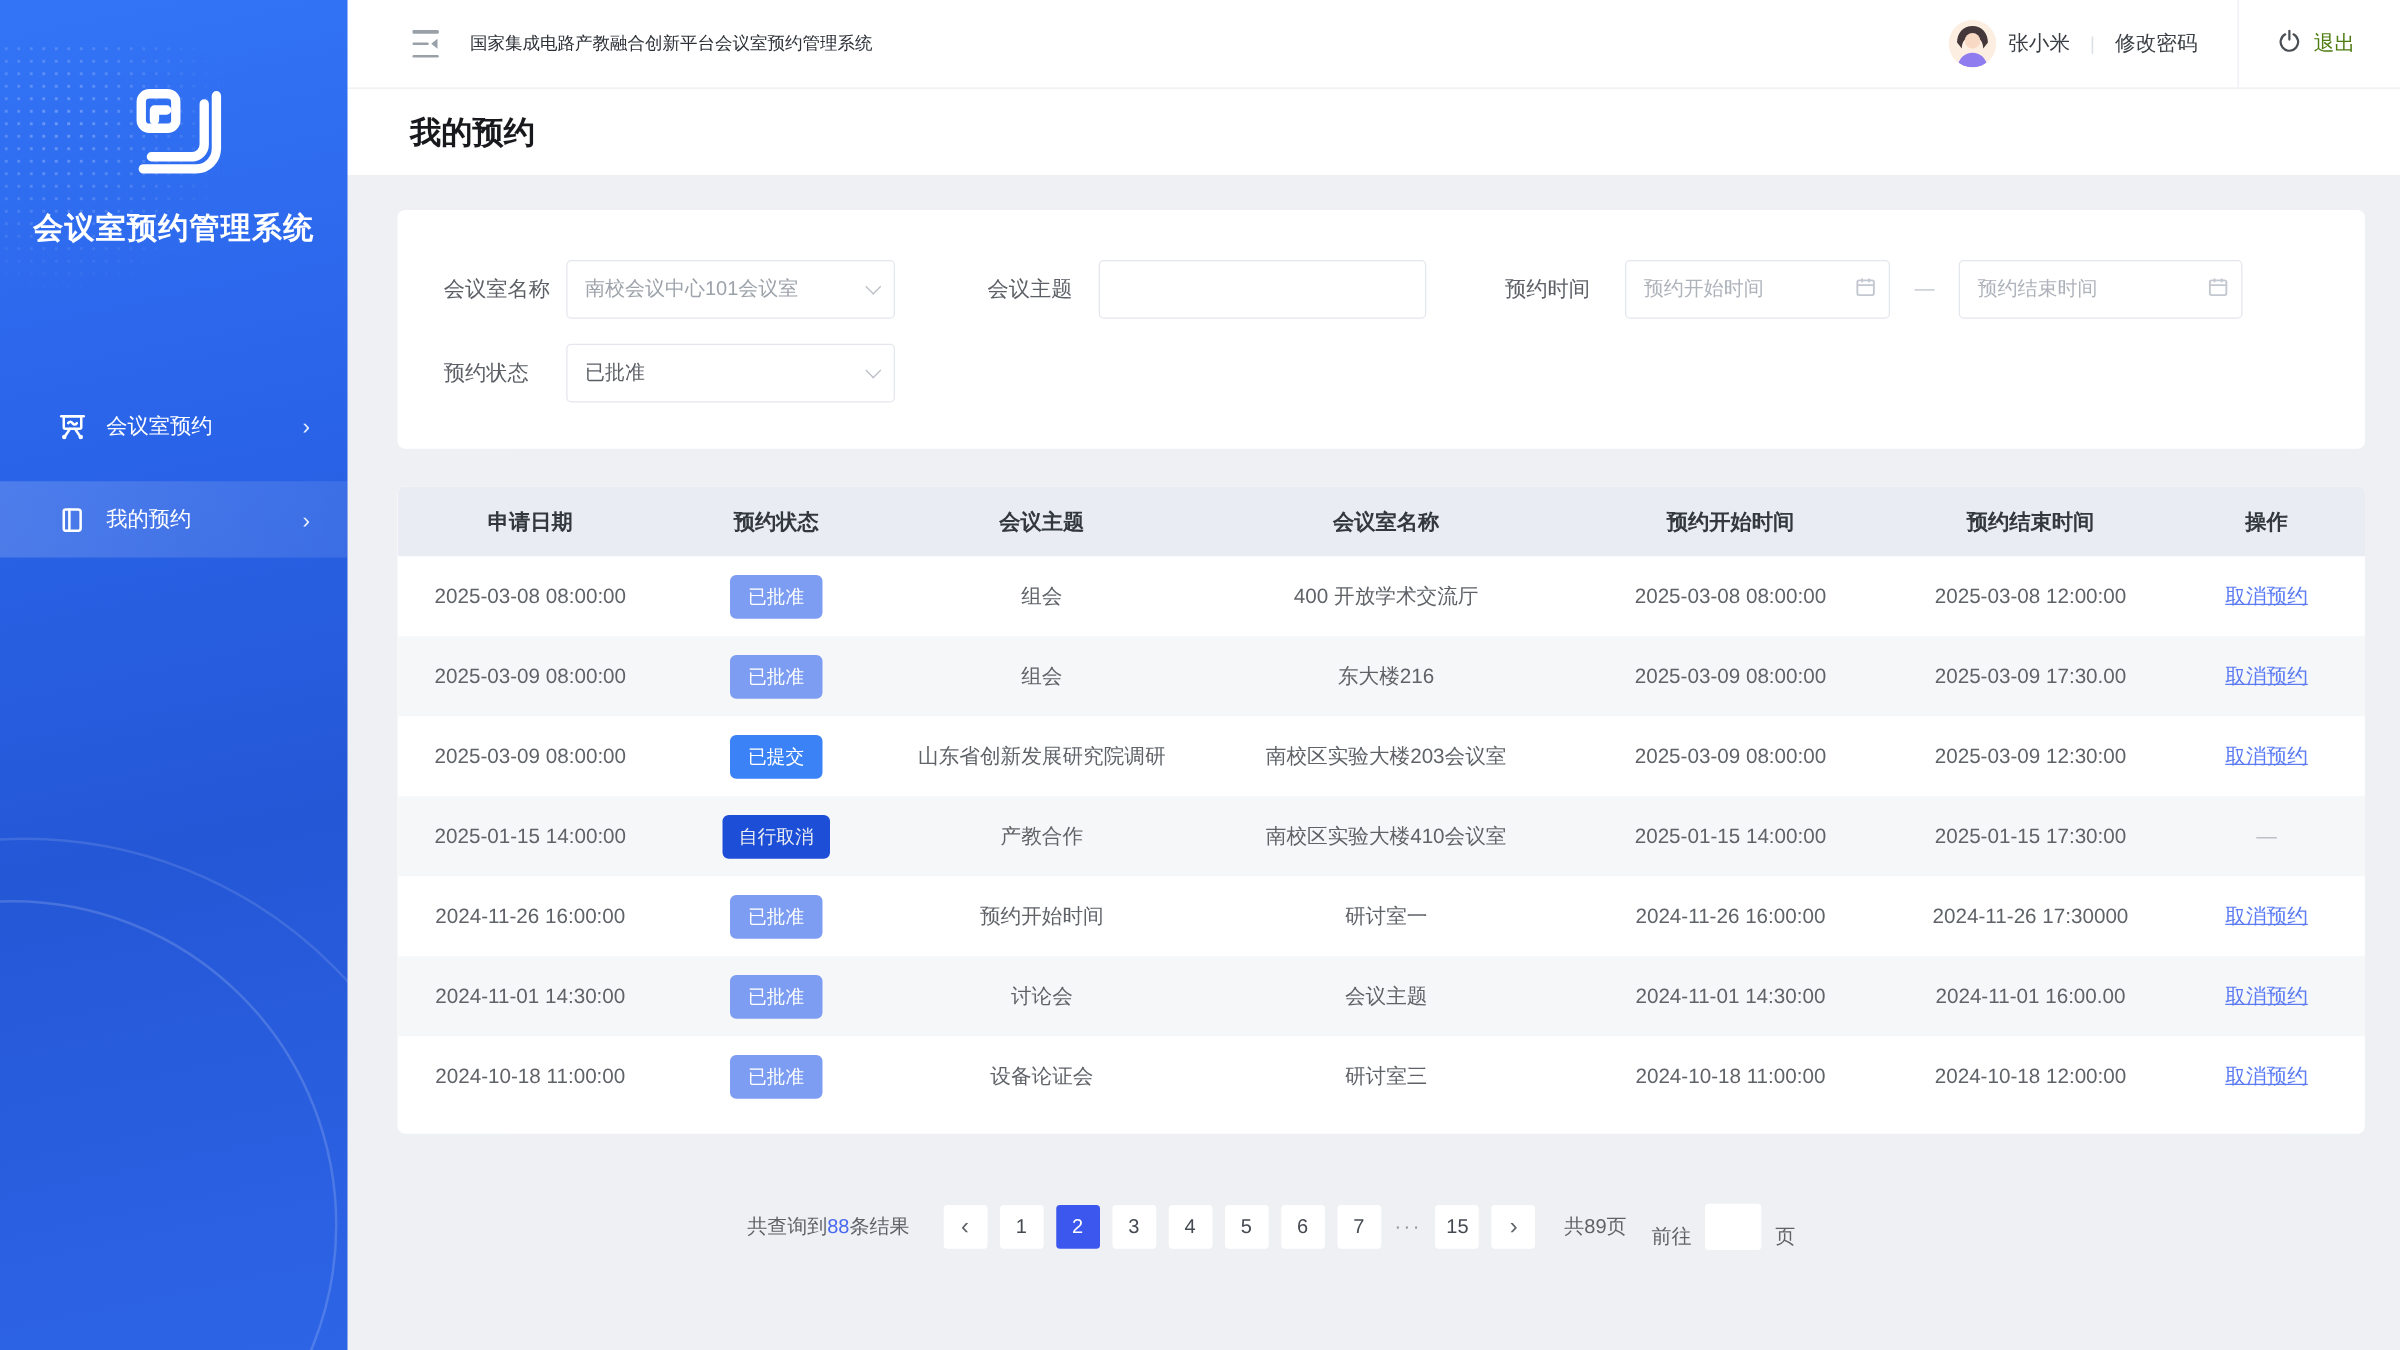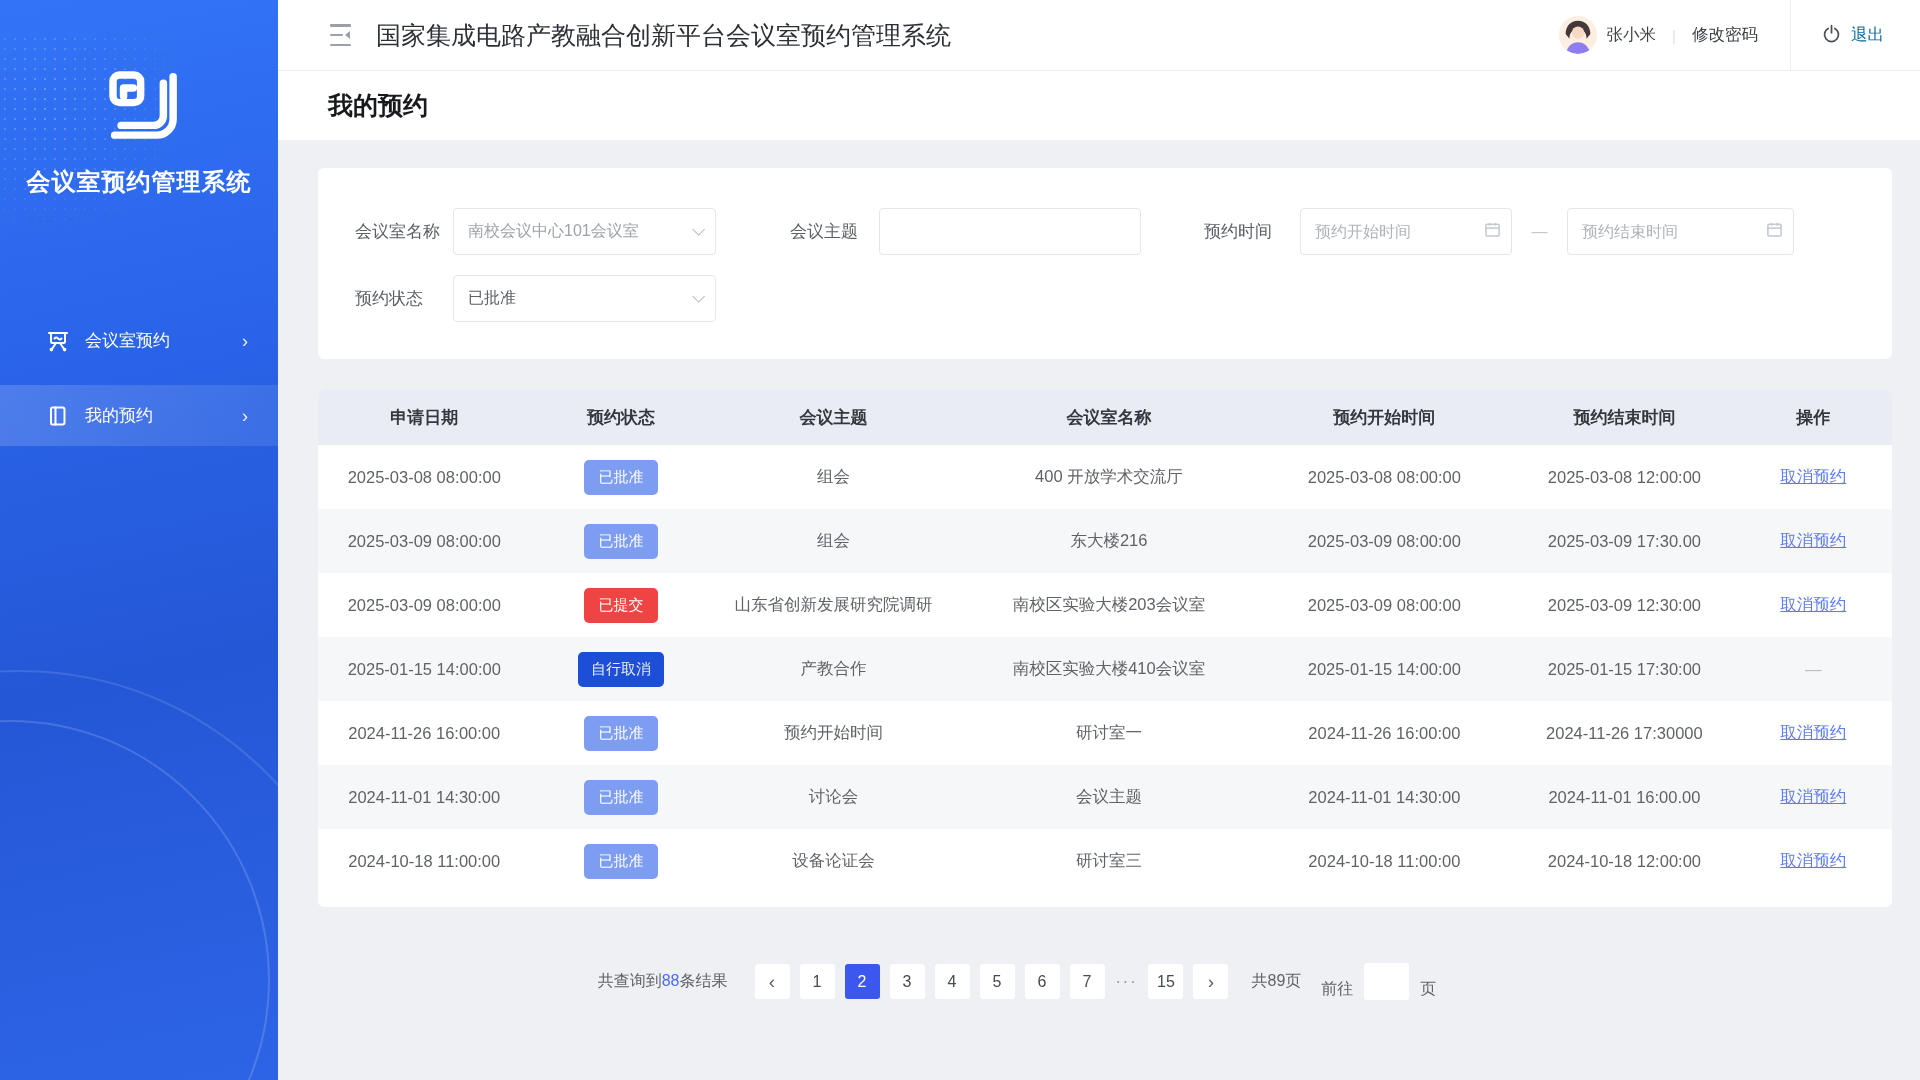--- a/index.html
+++ b/index.html
@@ -50,32 +50,32 @@
   .topbar {
     position:absolute; left:278px; top:0; right:0; height:71px;
     background:#fff; border-bottom:1px solid #eaedf1;
     display:flex; align-items:center; z-index:10;
   }
   .fold-icon { margin-left:52px; width:21px; display:flex; flex-direction:column; gap:4.5px; cursor:pointer; }
   .fold-icon .bar { height:2.4px; background:#99a0a8; border-radius:1px; width:21px; }
   .fold-mid { display:flex; align-items:center; gap:2px; }
   .fold-mid .bar { width:13px; }
   .fold-arrow { width:0; height:0; border-top:4px solid transparent; border-bottom:4px solid transparent; border-right:5px solid #99a0a8; }
-  .app-title { margin-left:25px; font-size:25px; color:#2c3036; }
+  .app-title { margin-left:25px; font-size:14px; color:#2c3036; }
   .top-right { margin-left:auto; display:flex; align-items:center; height:100%; }
   .avatar { width:38px; height:38px; border-radius:50%; overflow:hidden; flex:none; background:#fdeee2; }
   .user-block { display:flex; align-items:center; cursor:pointer; }
   .username { margin-left:10px; font-size:16.5px; color:#3a3f45; }
   .vbar { margin:0 16px; color:#dde0e5; font-size:15px; }
   .chg-pwd { font-size:16.5px; color:#3a3f45; cursor:pointer; }
   .logout-block {
     margin-left:32px; height:100%; border-left:1px solid #eceef2;
     display:flex; align-items:center; padding:0 36px 0 30px; cursor:pointer;
   }
-  .logout-label { margin-left:9px; font-size:16.5px; color:#0369a1; }
+  .logout-label { margin-left:9px; font-size:16.5px; color:#4d7c0f; }
 
   
   .title-strip {
     position:absolute; left:278px; top:71px; right:0; height:69px;
     background:#fff; display:flex; align-items:center; z-index:5;
   }
   .page-title { margin-left:50px; font-size:25px; font-weight:bold; color:#17191c; }
 
   
   .content { position:absolute; left:278px; top:140px; right:0; bottom:0; padding:28px 28px 0 40px; }
@@ -124,21 +124,21 @@
   .t-row { height:64px; display:flex; align-items:center; font-size:16.5px; color:#5f6368; }
   .t-row.alt { background:#f6f7f9; }
   .t-cell { text-align:center; }
   .c1 { width:13.5%; } .c2 { width:11.5%; } .c3 { width:15.5%; } .c4 { width:19.5%; }
   .c5 { width:15.5%; } .c6 { width:15%; } .c7 { width:9%; }
   .badge {
     display:inline-block; padding:8px 13px; min-width:74px; border-radius:5px;
     color:#fff; font-size:15px; text-align:center;
   }
   .badge.approved  { background:#7d9df3; }
-  .badge.submitted { background:#ef4444; }
+  .badge.submitted { background:#3b82f6; }
   .badge.cancelled { background:#1d4ed8; color:#e9ecf0; }
   .op-link { color:#5d7cf3; text-decoration:underline; cursor:pointer; }
   .op-dash { color:#b9bec6; }
 
   
   .pager-wrap { display:flex; justify-content:center; }
   .pager { margin-top:56px; display:flex; align-items:center; transform:translateX(-88px); }
   .pg-summary { font-size:16px; color:#5f6368; margin-right:22px; }
   .pg-summary .cnt { color:#4a6af0; }
   .pg-btn {

